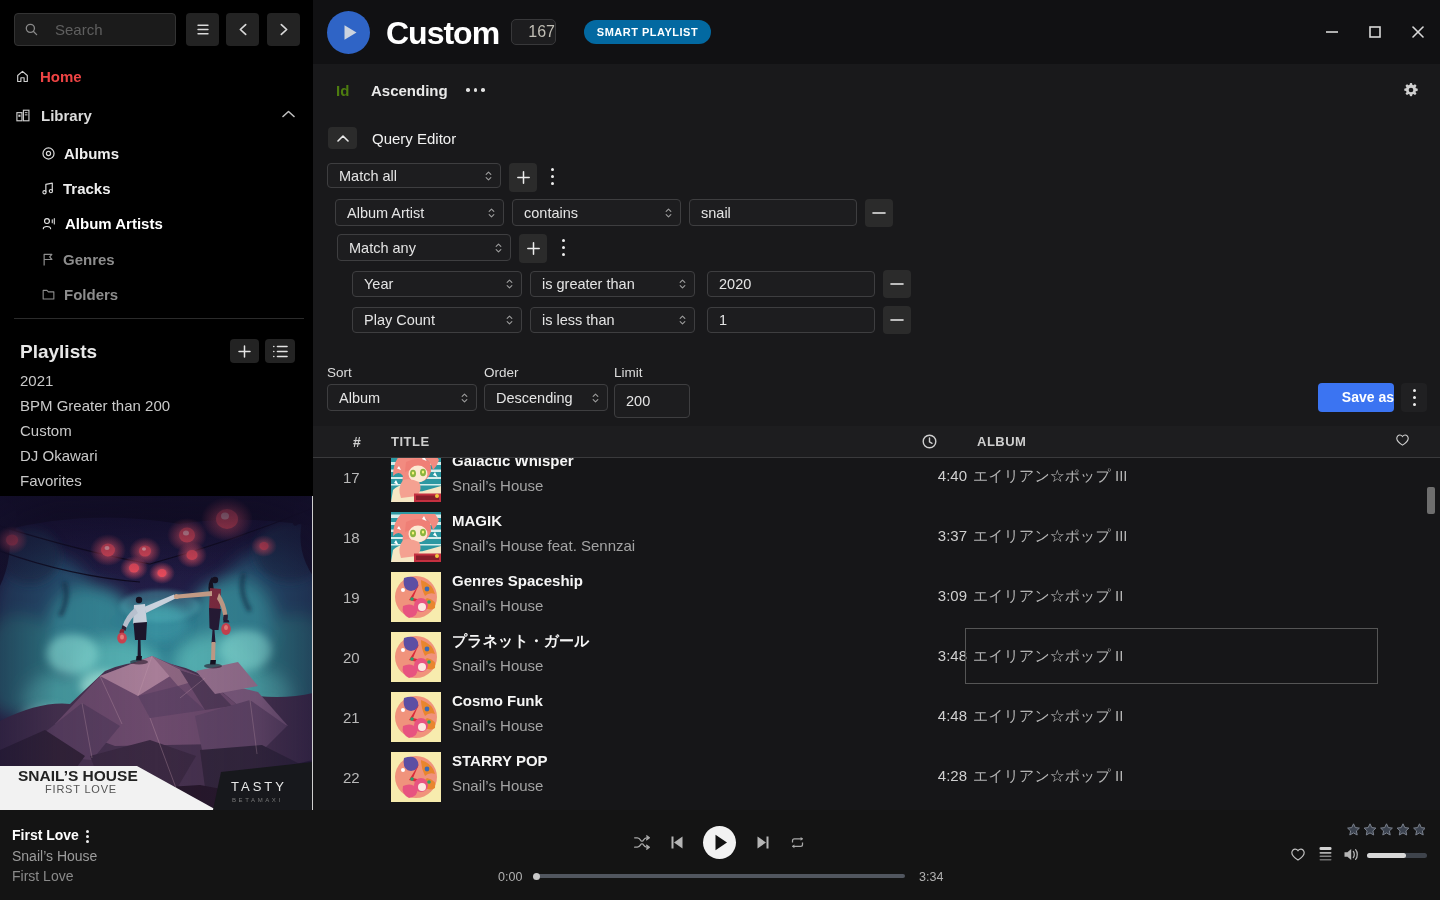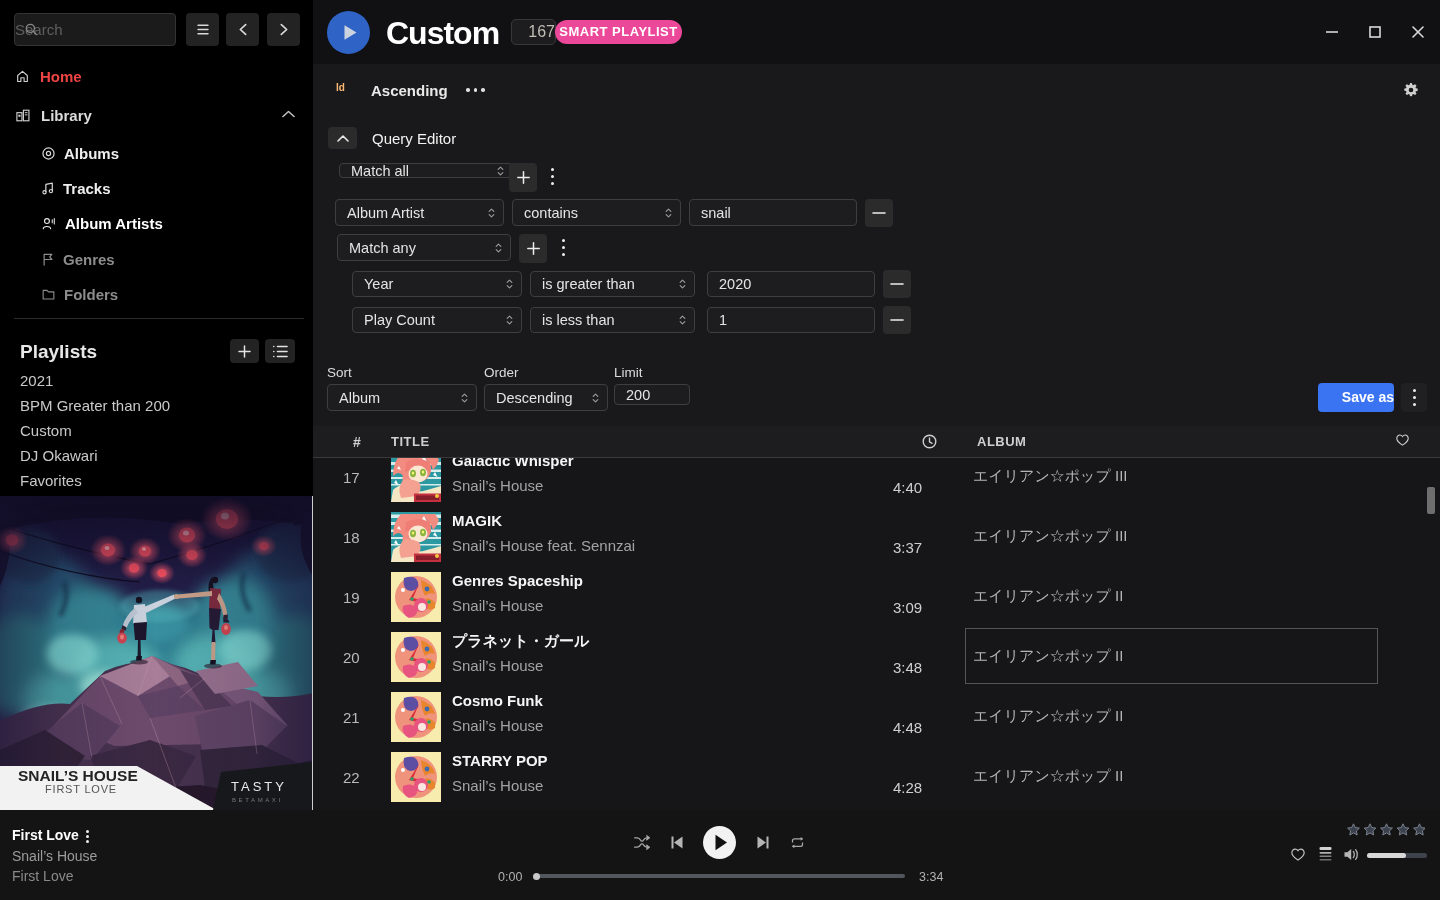--- a/index.html
+++ b/index.html
@@ -2,51 +2,51 @@
 <html><head>
 <meta charset="utf-8">
 <style>
 *{margin:0;padding:0;box-sizing:border-box;}
 html,body{width:1440px;height:900px;overflow:hidden;background:#000;}
 body{font-family:"Liberation Sans",sans-serif;position:relative;}
 .abs{position:absolute;}
 
 
 #sidebar{left:0;top:0;width:313px;height:900px;background:#000;}
-#search{left:14px;top:13px;width:162px;height:33px;background:#1b1b1b;border:1px solid #333;border-radius:4px;color:#5f5f5f;font-size:15px;line-height:31px;}
+#search{left:14px;top:13px;width:162px;height:33px;background:#1b1b1b;border:1px solid #333;border-radius:4px;color:#5f5f5f;font-size:15px;line-height:31px;padding-left:40px;}
 .sq-btn{width:33px;height:33px;background:#232323;border-radius:4px;display:flex;align-items:center;justify-content:center;color:#e3e3e3;}
 .navitem{left:16px;height:20px;display:flex;align-items:center;gap:11px;font-size:15px;font-weight:700;color:#d9d9d9;}
 .subitem{left:42px;height:20px;display:flex;align-items:center;gap:9px;font-size:15px;font-weight:700;}
 .plitem{left:20px;font-size:15px;color:#c9c9c9;}
 
 
 #main{left:313px;top:0;width:1127px;height:810px;background:#19191b;}
 #topstrip{left:313px;top:0;width:1127px;height:64px;background:#111113;}
 #playbtn{left:327px;top:11px;width:43px;height:43px;border-radius:50%;background:#2f64c6;}
 #title{left:386px;top:15px;font-size:32px;line-height:36px;letter-spacing:-1px;font-weight:700;color:#fff;}
 #count{left:511px;top:19px;width:45px;height:26px;background:#1d1d1f;border:1px solid #38383a;border-radius:5px;color:#c0bdb4;font-size:16px;text-align:right;line-height:24px;}
-#smart{left:555px;top:20px;width:127px;height:24px;background:#ec4899;border-radius:12px;color:#fff;font-size:13px;font-weight:700;letter-spacing:0.5px;text-align:center;line-height:24px;}
+#smart{left:584px;top:20px;width:127px;height:24px;background:#0369a1;border-radius:12px;color:#fff;font-size:11px;font-weight:700;letter-spacing:0.5px;text-align:center;line-height:24px;}
 
 .sel{background:#1d1d1f;border:1px solid #3e3e40;border-radius:4px;color:#e4e4e4;font-size:14.5px;display:flex;align-items:center;padding-left:11px;position:absolute;}
 .sel svg{position:absolute;right:8px;top:50%;transform:translateY(-50%);}
 .inp{background:#1d1d1f;border:1px solid #3e3e40;border-radius:4px;color:#e4e4e4;font-size:14.5px;display:flex;align-items:center;padding-left:11px;position:absolute;}
 .mbtn{background:#2b2b2b;border-radius:4px;color:#ededed;display:flex;align-items:center;justify-content:center;position:absolute;}
 .vdots{position:absolute;width:3px;color:#ededed;}
 .vdots i{display:block;width:3px;height:3px;border-radius:50%;background:#ededed;margin:0 0 4px 0;}
 .lbl{position:absolute;font-size:13.5px;color:#dcdcdc;}
 
 
 #lheader{left:313px;top:426px;width:1127px;height:32px;background:#1d1d1f;border-bottom:1px solid #3a3a3c;color:#cfcfcf;}
 #rows{left:313px;top:458px;width:1127px;height:352px;background:#161618;overflow:hidden;}
 .trow{position:absolute;left:0;width:1127px;height:60px;}
 .tnum2{left:30px;width:45px;position:absolute;top:22px;text-align:left;font-size:15px;color:#b9b9b9;}
 .thumb{position:absolute;left:78px;top:5px;width:50px;height:50px;overflow:hidden;}
 .ttitle{position:absolute;left:139px;top:5px;font-size:15px;font-weight:700;color:#f5f5f5;}
 .tartist{position:absolute;left:139px;top:30px;font-size:15px;color:#a3a3a3;}
-.tdur{position:absolute;left:580px;width:74px;top:32px;text-align:left;font-size:15px;color:#cfcfcf;}
+.tdur{position:absolute;left:580px;width:74px;top:20px;text-align:right;font-size:15px;color:#cfcfcf;}
 .talbum{position:absolute;left:660px;top:20px;font-size:15px;color:#b5b5b5;}
 
 
 #bottom{left:0;top:810px;width:1440px;height:90px;background:#141414;}
 </style>
 </head>
 <body>
 <div class="abs" id="sidebar"></div>
 <div class="abs" id="search">Search</div>
 <svg class="abs" style="left:25px;top:23px" width="13" height="13" viewBox="0 0 15 15">
@@ -347,39 +347,39 @@
 <svg class="abs" style="left:1368px;top:25px" width="14" height="14" viewBox="0 0 14 14">
     <rect x="2" y="2" width="10" height="10" fill="none" stroke="#d9d9d9" stroke-width="1.6"></rect>
   </svg>
 <svg class="abs" style="left:1411px;top:25px" width="14" height="14" viewBox="0 0 14 14">
     <g stroke="#d9d9d9" stroke-width="1.6" stroke-linecap="round">
       <line x1="2" y1="2" x2="12" y2="12"></line>
       <line x1="12" y1="2" x2="2" y2="12"></line>
     </g>
   </svg>
 
-<div class="abs" style="left:336px;top:82px;font-size:10px;font-weight:700;color:#fdba74">Id</div>
+<div class="abs" style="left:336px;top:82px;font-size:15px;font-weight:700;color:#4d7c0f">Id</div>
 <div class="abs" style="left:371px;top:82px;font-size:15px;font-weight:700;color:#e8e8e8">Ascending</div>
 <div class="abs" style="left:466px;top:88px;display:flex;gap:4px;">
     <i style="width:3.5px;height:3.5px;border-radius:50%;background:#e0e0e0"></i>
     <i style="width:3.5px;height:3.5px;border-radius:50%;background:#e0e0e0"></i>
     <i style="width:3.5px;height:3.5px;border-radius:50%;background:#e0e0e0"></i>
   </div>
 <svg class="abs" style="left:1403px;top:82px" width="16" height="16" viewBox="0 0 24 24">
     <path fill="#cfcfcf" d="M12 8.5a3.5 3.5 0 100 7 3.5 3.5 0 000-7zm9.4 5.2l-2-.3a7.4 7.4 0 01-.7 1.7l1.2 1.6a.9.9 0 01-.1 1.2l-1.3 1.3a.9.9 0 01-1.2.1l-1.6-1.2c-.5.3-1.1.5-1.7.7l-.3 2a.9.9 0 01-.9.7h-1.6a.9.9 0 01-.9-.7l-.3-2a7.4 7.4 0 01-1.7-.7l-1.6 1.2a.9.9 0 01-1.2-.1L4.2 18a.9.9 0 01-.1-1.2l1.2-1.6a7.4 7.4 0 01-.7-1.7l-2-.3a.9.9 0 01-.7-.9v-1.6a.9.9 0 01.7-.9l2-.3c.2-.6.4-1.2.7-1.7L4.1 6.2A.9.9 0 014.2 5l1.3-1.3a.9.9 0 011.2-.1l1.6 1.2c.5-.3 1.1-.5 1.7-.7l.3-2a.9.9 0 01.9-.7h1.6a.9.9 0 01.9.7l.3 2c.6.2 1.2.4 1.7.7l1.6-1.2a.9.9 0 011.2.1L19.8 5a.9.9 0 01.1 1.2l-1.2 1.6c.3.5.5 1.1.7 1.7l2 .3a.9.9 0 01.7.9v1.6a.9.9 0 01-.7.9z"></path>
   </svg>
 
 <div class="abs mbtn" style="left:328px;top:127px;width:29px;height:22px">
     <svg width="12" height="7" viewBox="0 0 12 7">
       <path d="M1 6 L6 1 L11 6" fill="none" stroke="#e8e8e8" stroke-width="1.6" stroke-linecap="round" stroke-linejoin="round"></path>
     </svg>
   </div>
 <div class="abs" style="left:372px;top:130px;font-size:15px;color:#f2f2f2">Query Editor</div>
 
-<div class="sel" style="left:339px;top:163px;width:174px;height:15px">Match all<svg width="7" height="11" viewBox="0 0 9 14">
+<div class="sel" style="left:327px;top:163px;width:174px;height:25px">Match all<svg width="7" height="11" viewBox="0 0 9 14">
       <path d="M1.5 5 L4.5 2 L7.5 5 M1.5 9 L4.5 12 L7.5 9" fill="none" stroke="#9a9a9a" stroke-width="1.5" stroke-linecap="round" stroke-linejoin="round"></path>
     </svg></div>
 <div class="mbtn" style="left:509px;top:163px;width:28px;height:29px">
     <svg width="13" height="13" viewBox="0 0 13 13">
       <g stroke="#ededed" stroke-width="1.5" stroke-linecap="round">
         <line x1="6.5" y1="0.8" x2="6.5" y2="12.2"></line>
         <line x1="0.8" y1="6.5" x2="12.2" y2="6.5"></line>
       </g>
     </svg>
   </div>
@@ -447,21 +447,21 @@
 
 <div class="lbl" style="left:327px;top:365px">Sort</div>
 <div class="lbl" style="left:484px;top:365px">Order</div>
 <div class="lbl" style="left:614px;top:365px">Limit</div>
 <div class="sel" style="left:327px;top:384px;width:150px;height:27px">Album<svg width="7" height="11" viewBox="0 0 9 14">
       <path d="M1.5 5 L4.5 2 L7.5 5 M1.5 9 L4.5 12 L7.5 9" fill="none" stroke="#9a9a9a" stroke-width="1.5" stroke-linecap="round" stroke-linejoin="round"></path>
     </svg></div>
 <div class="sel" style="left:484px;top:384px;width:124px;height:27px">Descending<svg width="7" height="11" viewBox="0 0 9 14">
       <path d="M1.5 5 L4.5 2 L7.5 5 M1.5 9 L4.5 12 L7.5 9" fill="none" stroke="#9a9a9a" stroke-width="1.5" stroke-linecap="round" stroke-linejoin="round"></path>
     </svg></div>
-<div class="inp" style="left:614px;top:384px;width:76px;height:21px">200</div>
+<div class="inp" style="left:614px;top:384px;width:76px;height:34px">200</div>
 <div class="abs" style="left:1318px;top:383px;width:76px;height:29px;background:#3b74f2;border-radius:4px;color:#fff;font-size:14px;font-weight:700;text-align:right;line-height:29px">Save as</div>
 <div class="abs" style="left:1401px;top:383px;width:26px;height:29px;background:#202022;border-radius:4px"></div>
 <div class="vdots" style="left:1412.5px;top:389px">
     <i></i>
     <i></i>
     <i></i>
   </div>
 
 <div class="abs" id="lheader"></div>
 <div class="abs" style="left:353px;top:434px;font-size:14px;font-weight:700;color:#cfcfcf">#</div>

